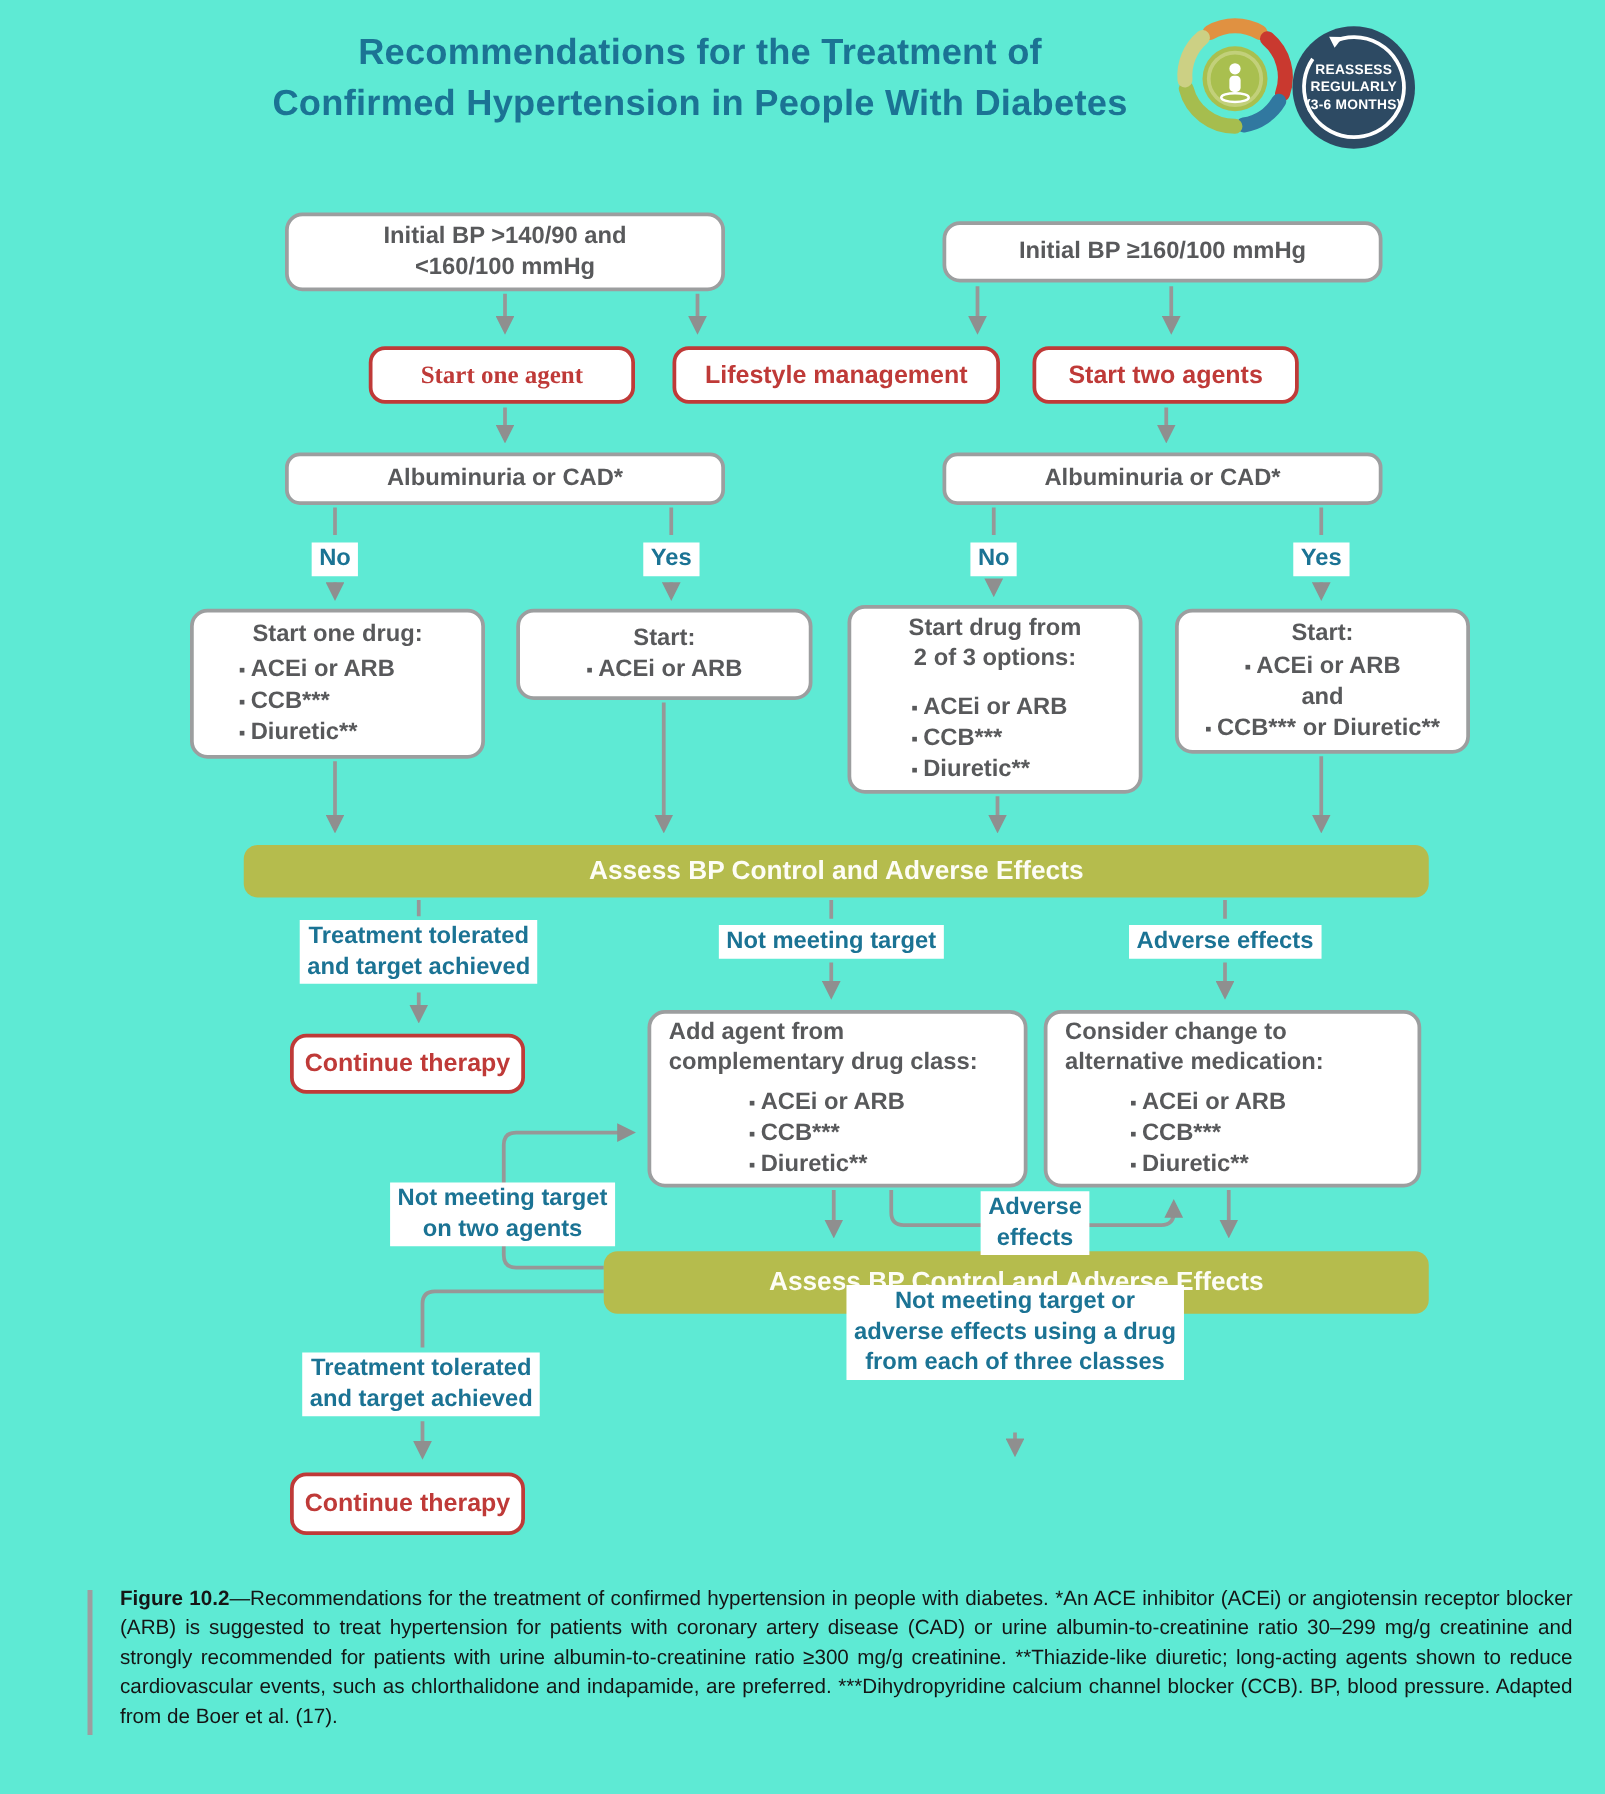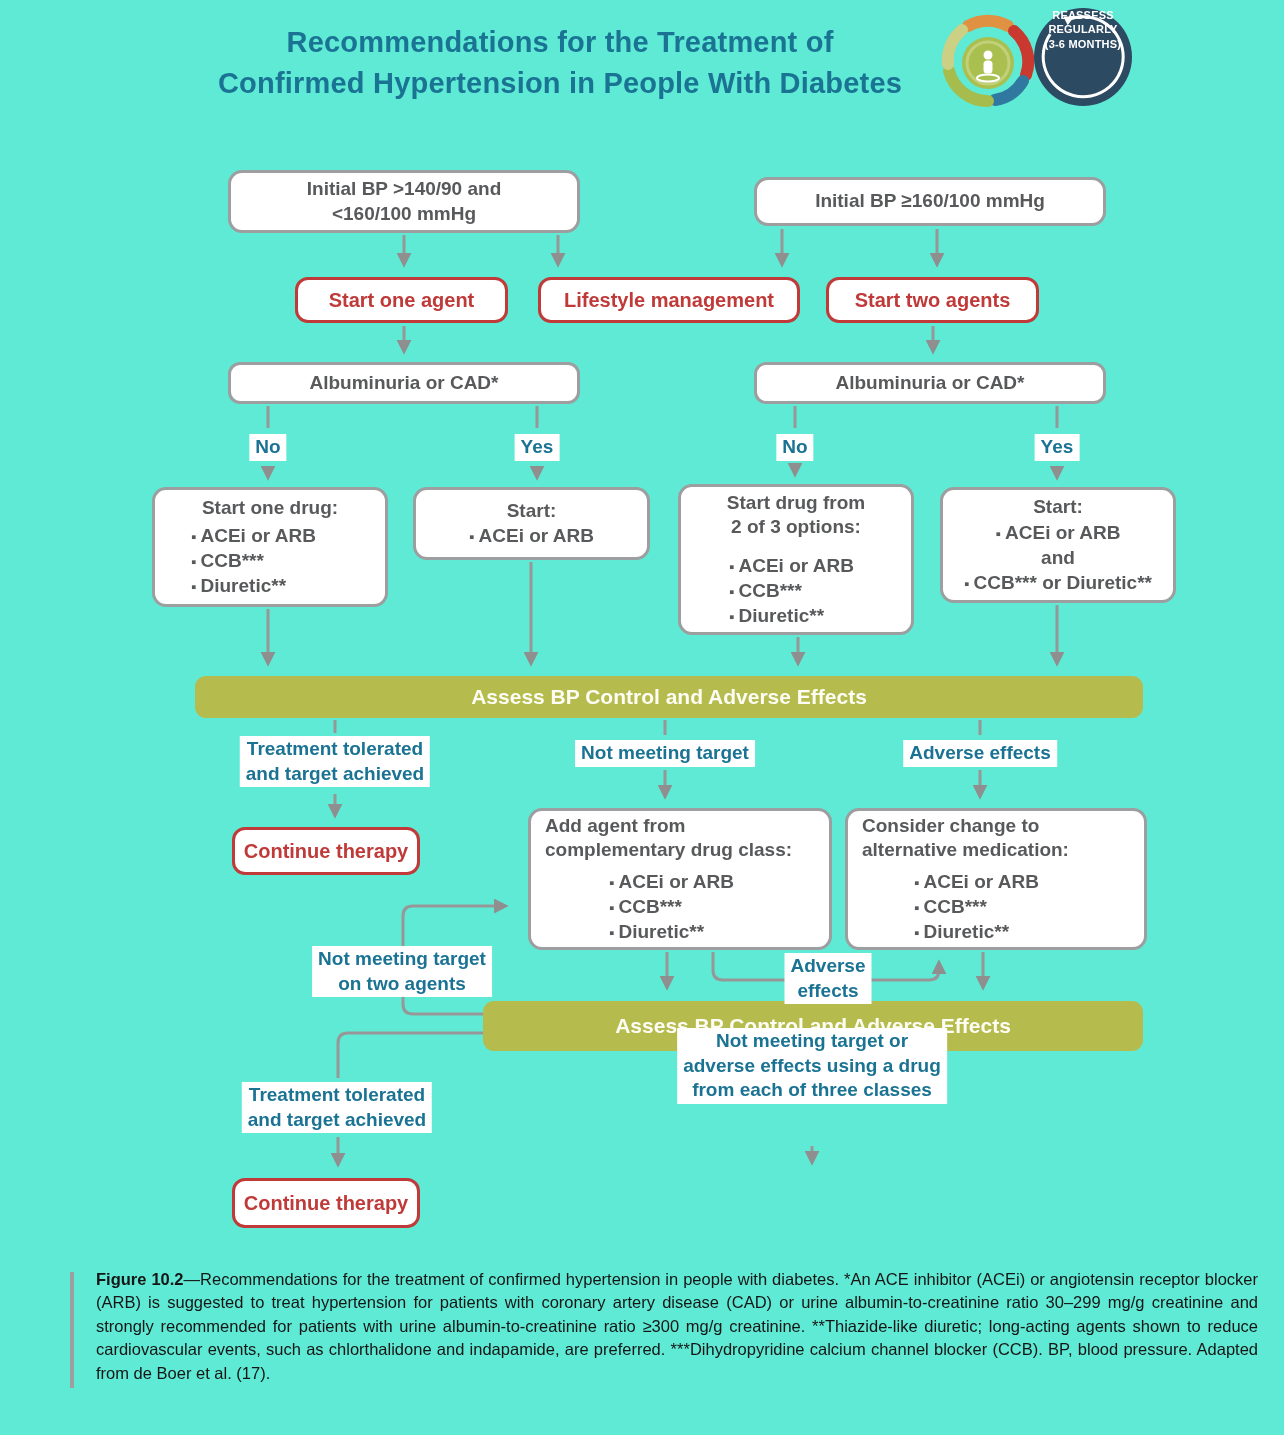--- a/index.html
+++ b/index.html
@@ -15,22 +15,22 @@
   
   #title {
     left:60px; top:22px; width:1000px; text-align:center;
     font-size:29px; font-weight:bold; color:#1b7394; line-height:1.42;
     letter-spacing:.2px; z-index:3;
   }
 
   
   #cycle-icon { left:930px; top:6px; z-index:3; }
   #reassess-badge {
-    left:1034px; top:8px; width:98px; height:98px; border-radius:50%;
-    background:#2d4a63; z-index:4; display:flex; align-items:flex-start; justify-content:center;
+    left:1034px; top:21px; width:98px; height:98px; border-radius:50%;
+    background:#2d4a63; z-index:4; display:flex; align-items:center; justify-content:center;
   }
   #reassess-badge .txt {
     color:#fff; font-weight:bold; font-size:11px; line-height:1.3;
     text-align:center; letter-spacing:.2px; position:relative; z-index:2;
   }
   #reassess-badge svg { position:absolute; left:0; top:0; }
 
   
   #wires { left:0; top:0; z-index:1; }
 
@@ -49,21 +49,21 @@
   }
   .obar {
     position:absolute; background:#b5bc4d; border-radius:11px; color:#fdfdf5;
     font-weight:bold; font-size:21px; line-height:1.35;
     display:flex; align-items:center; justify-content:center; text-align:center;
     z-index:2; padding:4px 10px;
   }
   .bl { display:inline-block; text-align:left; }
   .bi::before { content:"\25AA\00a0"; font-size:15px; }
   .bi, .pi { line-height:1.32; }
-  .lefthead { align-items:flex-start; text-align:left;margin-left:10px; }
+  .lefthead { align-items:flex-start; text-align:left; }
   .lefthead .bl { margin:6px 0 0 64px; }
 
   
   .tlabel {
     position:absolute; transform:translateX(-50%); text-align:center;
     color:#1b7394; font-weight:bold; font-size:19px; line-height:1.3;
     background:#fff; padding:1px 6px; z-index:3;
   }
 
   
@@ -157,21 +157,21 @@
     </svg>
     <div class="txt preline">REASSESS
 REGULARLY
 (3-6 MONTHS)</div>
   </div>
 
   <div class="gbox preline" style="left:228px; top:170px; width:352px; height:63px;">Initial BP &gt;140/90 and
 &lt;160/100 mmHg</div>
   <div class="gbox" style="left:754px; top:177px; width:352px; height:49px;">Initial BP ≥160/100 mmHg</div>
 
-  <div class="rbox" style="left:295px; top:277px; width:213px; height:46px;">Start one agent</div>
+  <div class="rbox" style="left:295px; top:277px; width:213px; height:46px;font-family:Liberation Serif, serif;">Start one agent</div>
   <div class="rbox" style="left:538px; top:277px; width:262px; height:46px;">Lifestyle management</div>
   <div class="rbox" style="left:826px; top:277px; width:213px; height:46px;">Start two agents</div>
 
   <div class="gbox" style="left:228px; top:362px; width:352px; height:42px; border-radius:12px;">Albuminuria or CAD*</div>
   <div class="gbox" style="left:754px; top:362px; width:352px; height:42px; border-radius:12px;">Albuminuria or CAD*</div>
 
   <div class="tlabel" style="left:268px; top:434px;">No</div>
   <div class="tlabel" style="left:537px; top:434px;">Yes</div>
   <div class="tlabel" style="left:795px; top:434px;">No</div>
   <div class="tlabel" style="left:1057px; top:434px;">Yes</div>

